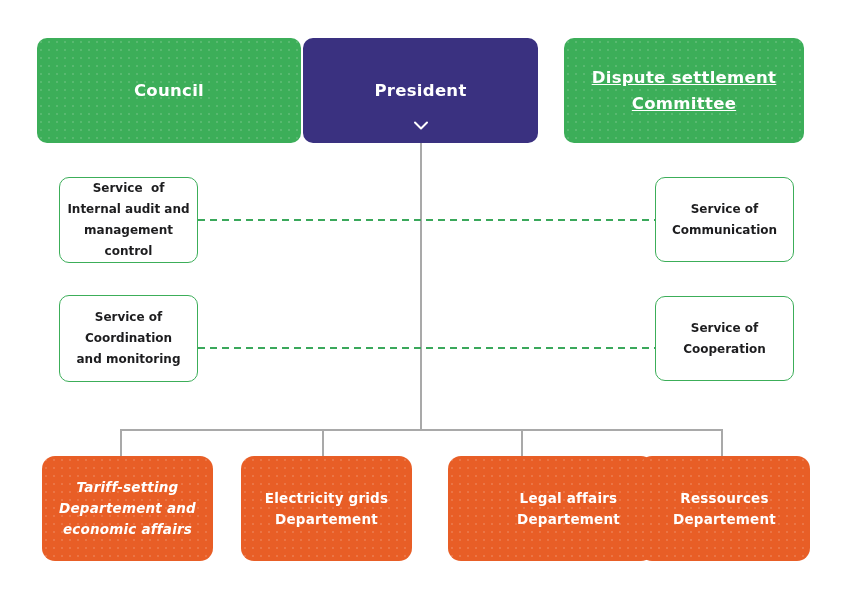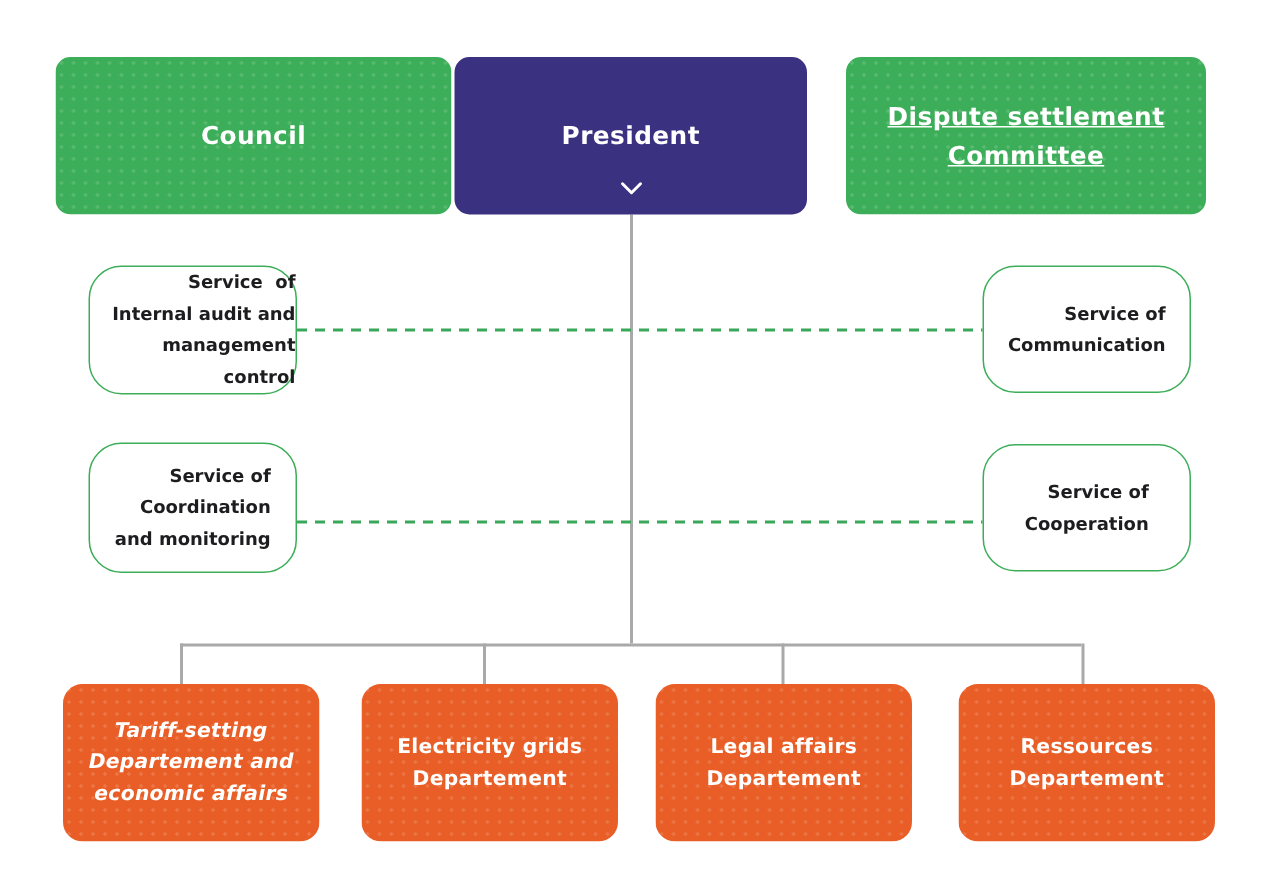--- a/index.html
+++ b/index.html
@@ -53,25 +53,25 @@
     height: 10px;
     cursor: pointer;
   }
 
   
   .service {
     position: absolute;
     width: 139px;
     background: #ffffff;
     border: 1.5px solid #3cae59;
-    border-radius: 22px;
+    border-radius: 10px;
     display: flex;
     align-items: center;
     justify-content: center;
-    text-align: right;
+    text-align: center;
     color: #1d1d1f;
     font-size: 12px;
     font-weight: 700;
     line-height: 21px;
     white-space: pre-wrap;
     box-sizing: border-box;
   }
   #svc-internal-audit { left: 59px;  top: 177px; height: 86px; }
   #svc-communication  { left: 655px; top: 177px; height: 85px; }
   #svc-coordination   { left: 59px;  top: 295px; height: 87px; }
@@ -90,21 +90,21 @@
     text-align: center;
     color: #ffffff;
     font-size: 13.5px;
     font-weight: 600;
     letter-spacing: 0.2px;
     line-height: 21px;
     white-space: pre-wrap;
   }
   #dept-tariff      { left: 42px; font-style: italic; }
   #dept-electricity { left: 241px; }
-  #dept-legal       { left: 437px; }
+  #dept-legal       { left: 448px; padding-left: 35px; }
   #dept-ressources  { left: 639px; }
 
   
   .vline, .hline {
     position: absolute;
     background: #a9a9a9;
   }
   .vline { width: 1.5px; }
   .hline { height: 1.5px; }
 

